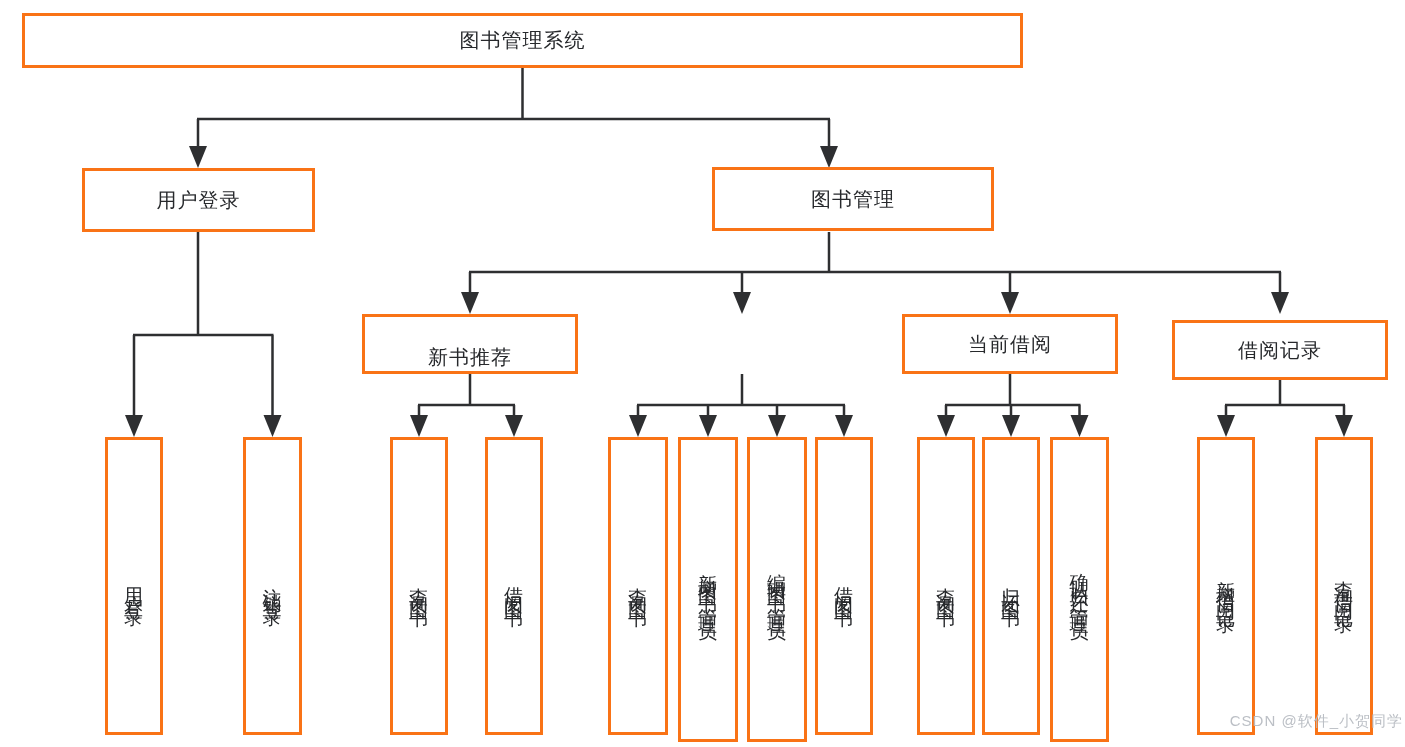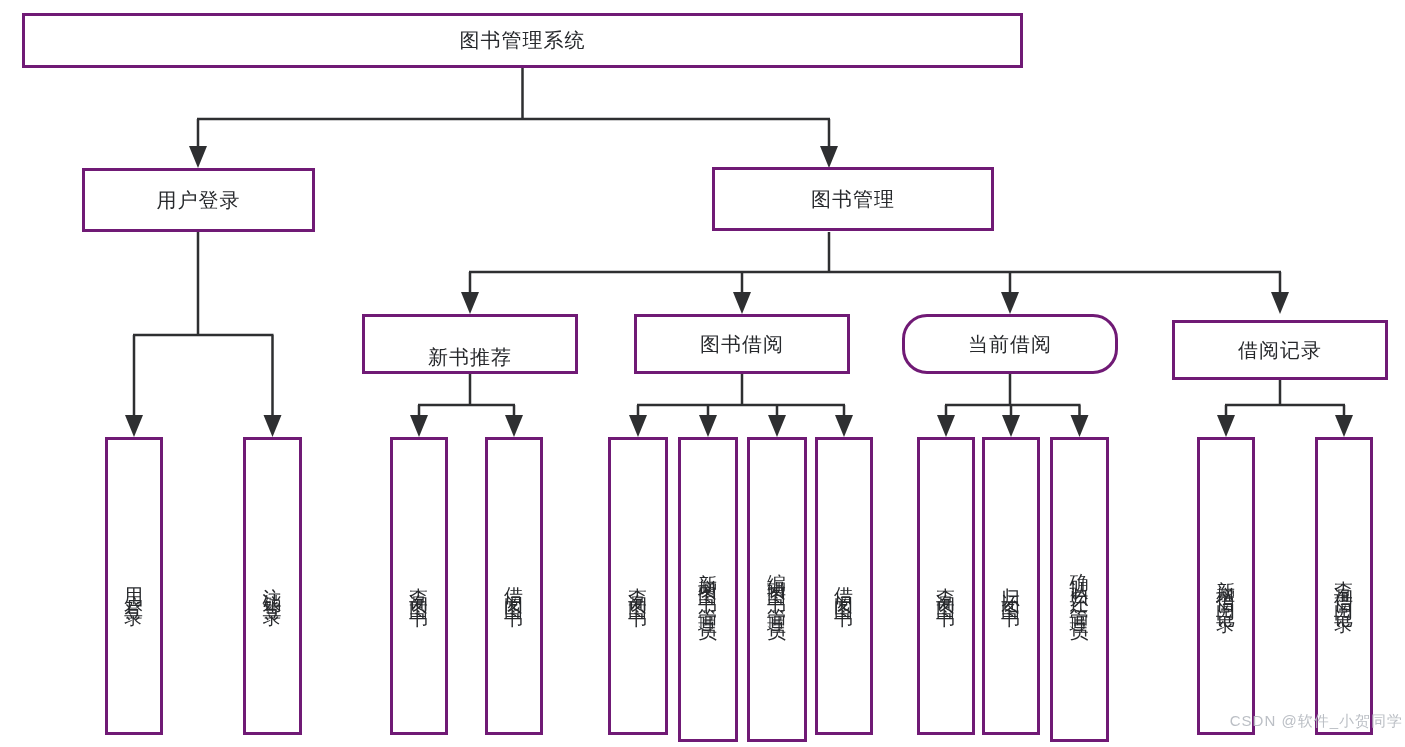--- a/index.html
+++ b/index.html
@@ -13,21 +13,21 @@
   }
   .canvas svg.connectors {
     position: absolute;
     left: 0; top: 0;
     width: 1405px; height: 747px;
   }
   .node {
     position: absolute;
     box-sizing: border-box;
     background: #ffffff;
-    border: 3px solid #701a75;
+    border: 3px solid #f97316;
     display: flex;
     align-items: center;
     justify-content: center;
     color: #27292c;
   }
   .node.h-label { font-size: 20px; letter-spacing: 1px; }
   .leaf { }
   .leaf .v-text {
     writing-mode: vertical-rl;
     text-orientation: mixed;
@@ -93,24 +93,21 @@
   <div class="node h-label" style="left:82px; top:168px; width:233px; height:64px;">
     <span>用户登录</span>
   </div>
   <div class="node h-label" style="left:712px; top:167px; width:282px; height:64px;">
     <span>图书管理</span>
   </div>
 
   <div class="node h-label" style="left:362px; top:314px; width:216px; height:60px;align-items:flex-end;">
     <span>新书推荐</span>
   </div>
-  <div class="node h-label" style="left:634px; top:314px; width:216px; height:60px;">
-    <span>图书借阅</span>
-  </div>
-  <div class="node h-label" style="left:902px; top:314px; width:216px; height:60px;border-radius:25px;">
+  <div class="node h-label" style="left:902px; top:314px; width:216px; height:60px;">
     <span>当前借阅</span>
   </div>
   <div class="node h-label" style="left:1172px; top:320px; width:216px; height:60px;">
     <span>借阅记录</span>
   </div>
 
   <div class="node leaf" style="left:105px; top:437px; width:58px; height:298px;">
     <span class="v-text">用户登录</span>
   </div>
   <div class="node leaf" style="left:243px; top:437px; width:59px; height:298px;">

